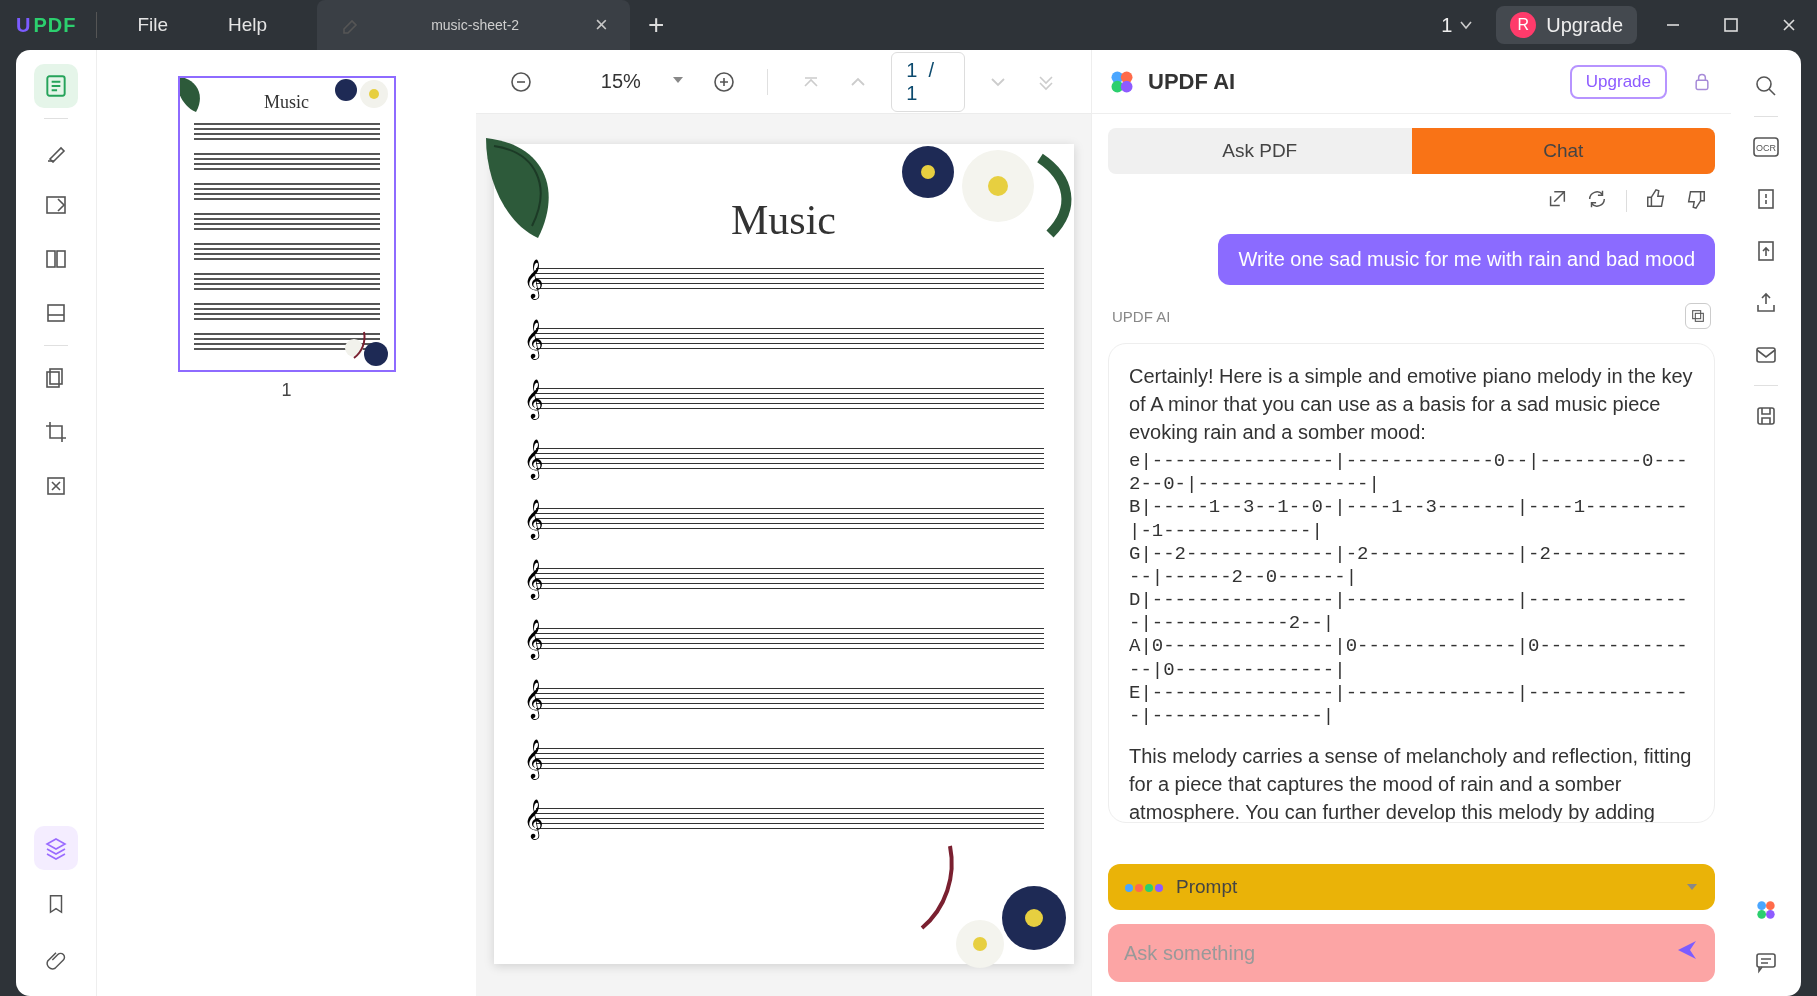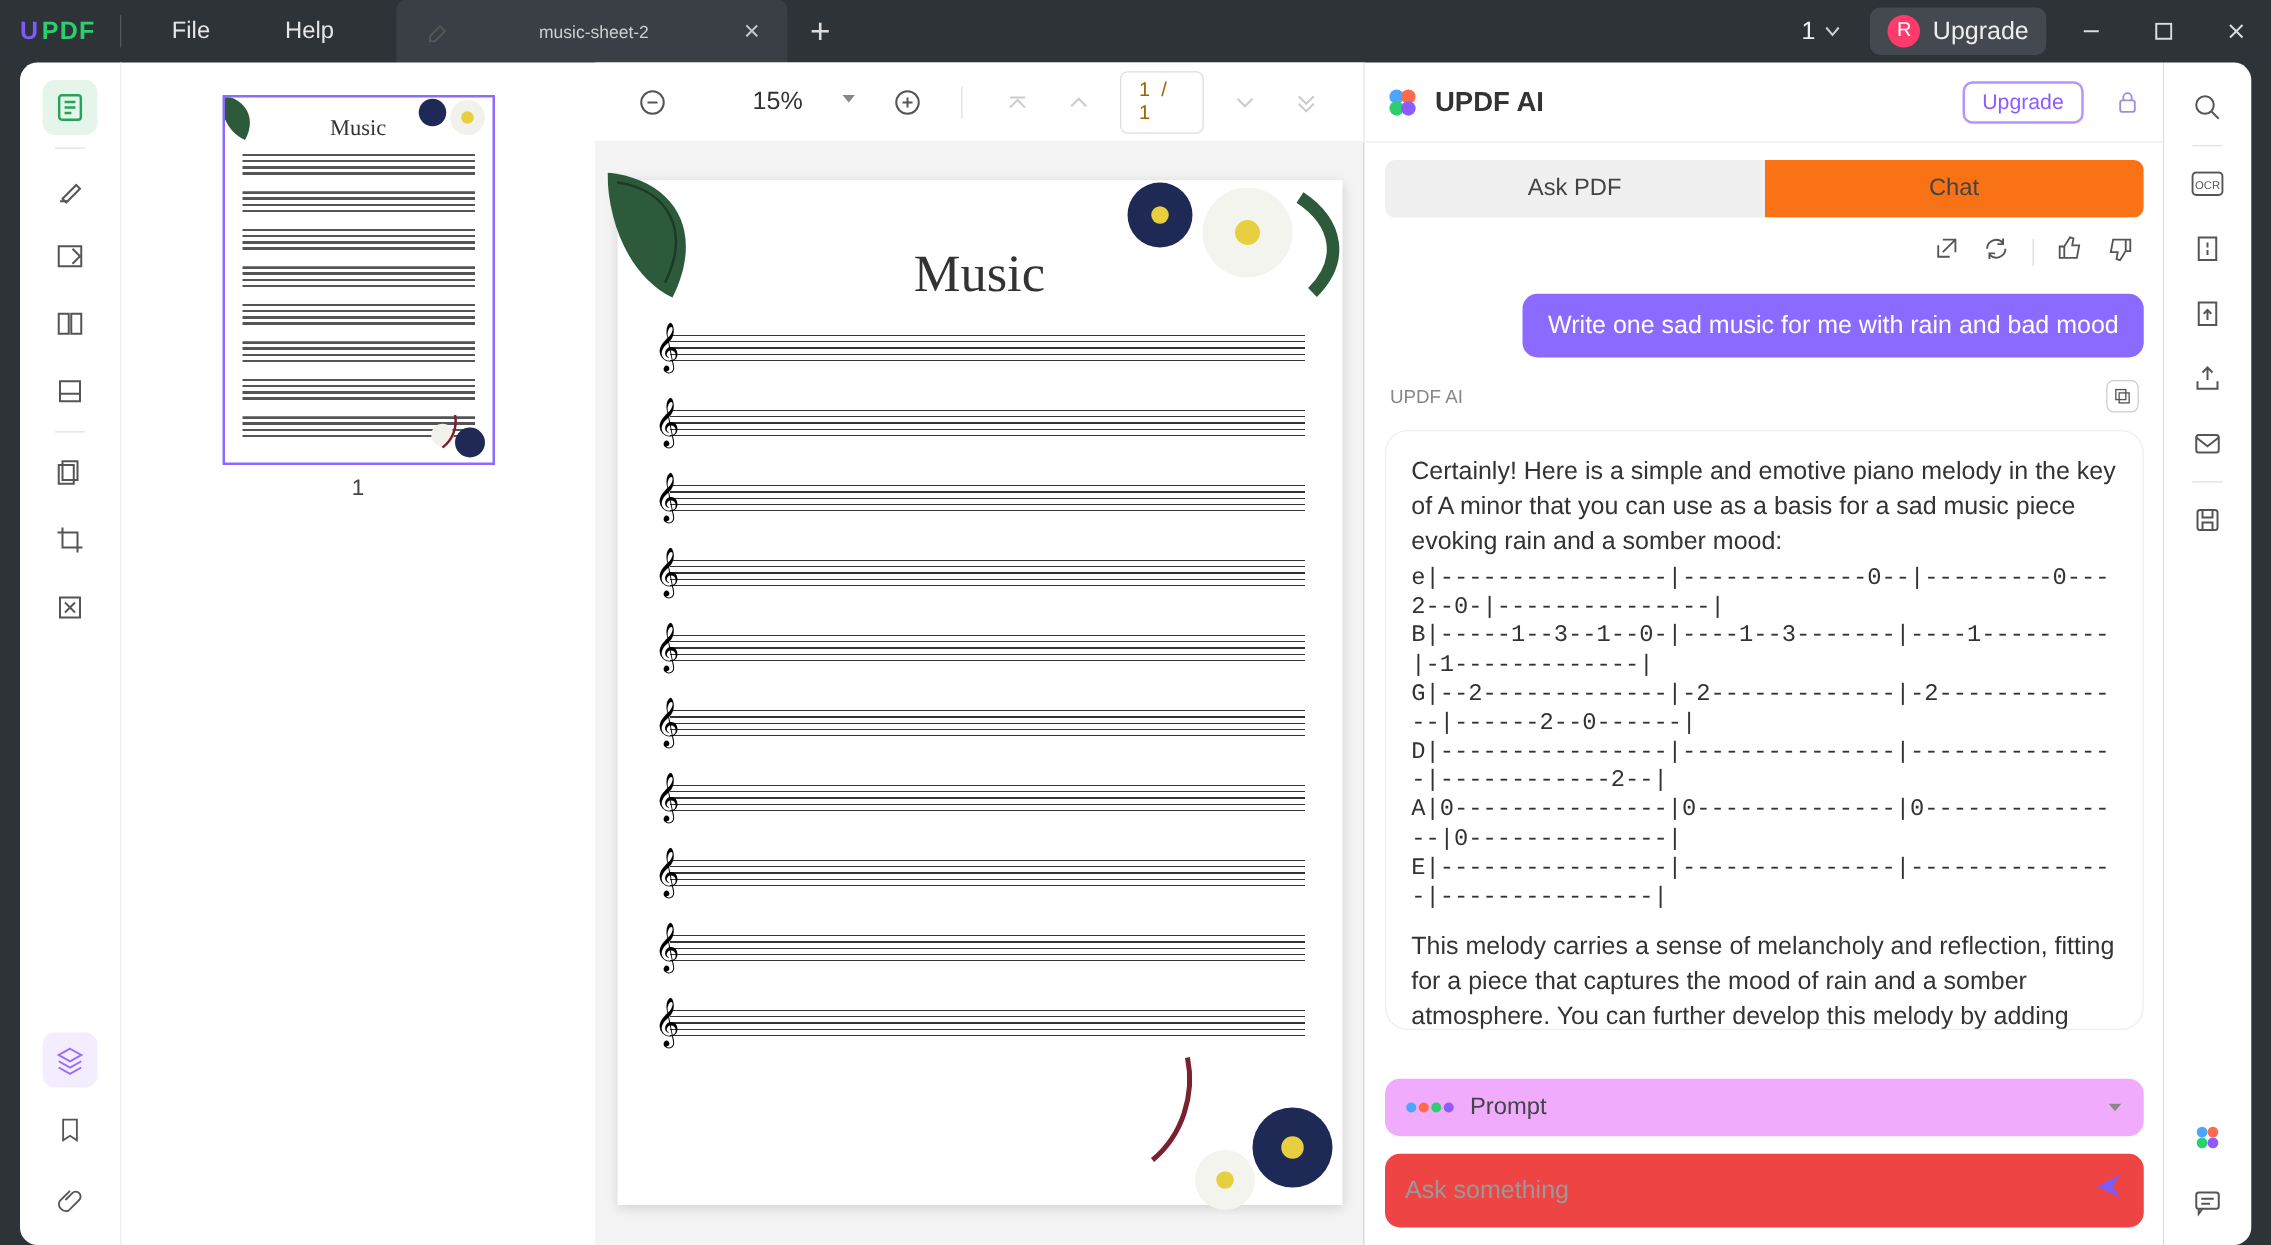--- a/index.html
+++ b/index.html
@@ -39,21 +39,21 @@
 .thumb .staffset { padding: 10px 14px 0; }
 .mini-staff { height: 18px; background: repeating-linear-gradient(#555 0 2px, transparent 2px 5px); margin-bottom: 12px; }
 .thumb-num { text-align: center; font-size: 18px; color: #444; }
 
 .canvaswrap { flex: 1; display: flex; flex-direction: column; background: #f4f4f4; }
 .toolbar { height: 64px; background: #fff; display: flex; align-items: center; padding: 0 30px; gap: 18px; border-bottom: 1px solid #ececec; }
 .tbtn { width: 34px; height: 34px; display: flex; align-items: center; justify-content: center; cursor: pointer; }
 .zoom-val { font-size: 20px; color: #333; padding: 0 6px; margin-left: 41px; }
 .zoom-dd { color: #777; padding: 0 6px; cursor: pointer; }
 .tsep { width: 1px; height: 26px; background: #e0e0e0; margin: 0 10px; }
-.pagebox { border: 1px solid #ddd; border-radius: 6px; padding: 6px 14px; font-size: 16px; color: #a16207; }
+.pagebox { border: 1px solid #ddd; border-radius: 6px; padding: 6px 14px; font-size: 20px; color: #0c4a6e; }
 .canvas { flex: 1; overflow: auto; display: flex; justify-content: center; padding: 30px 0; }
 .page { width: 580px; height: 820px; background: #fff; box-shadow: 0 2px 10px rgba(0,0,0,.15); position: relative; padding: 26px 30px; }
 .page .ptitle { font-family: Georgia, "Times New Roman", serif; font-size: 42px; text-align: center; margin: 26px 0 24px; color: #333; }
 .big-staff { height: 24px; background: repeating-linear-gradient(#333 0 1px, transparent 1px 5px); margin: 0 0 36px 12px; position: relative; }
 .clef { position: absolute; left: -12px; top: -8px; font-size: 34px; font-family: serif; }
 
 
 .leaf { position: absolute; }
 .leaf svg { display: block; }
 
@@ -69,24 +69,24 @@
 .ai-tab.active { background: #f97316; }
 .ai-actions { display: flex; justify-content: flex-end; gap: 18px; padding: 0 24px 12px; color: #666; align-items: center; }
 .ai-act { cursor: pointer; }
 .user-bubble { margin: 8px 16px 18px auto; background: #8b6bff; color: #fff; padding: 14px 20px; border-radius: 12px; font-size: 20px; max-width: 520px; }
 .ai-label-row { display: flex; align-items: center; justify-content: space-between; padding: 0 20px 8px; }
 .ai-label { font-size: 15px; color: #888; }
 .copy-ico { width: 26px; height: 26px; border: 1px solid #ccc; border-radius: 6px; display: flex; align-items: center; justify-content: center; cursor: pointer; }
 .ai-body { flex: 1; overflow: hidden; }
 .ai-msg { margin: 6px 16px; border: 1px solid #eee; border-radius: 18px; padding: 18px 20px; font-size: 20px; color: #333; line-height: 1.4; height: 480px; overflow: hidden; }
 .tab-block { font-family: "Courier New", monospace; white-space: pre-wrap; word-break: break-all; font-size: 19px; line-height: 1.22; margin: 4px 0 14px; }
-.prompt-bar { margin: 8px 16px; background: #f0abfc; border-radius: 12px; display: flex; align-items: center; padding: 12px 16px; gap: 12px; }
+.prompt-bar { margin: 8px 16px; background: #eab308; border-radius: 12px; display: flex; align-items: center; padding: 12px 16px; gap: 12px; }
 .prompt-dots span { display: inline-block; width: 8px; height: 8px; border-radius: 50%; margin: 0 1px; }
 .prompt-label { font-size: 19px; color: #444; flex: 1; }
-.ask-bar { margin: 6px 16px 14px; background: #ef4444; border-radius: 12px; display: flex; align-items: center; padding: 14px 16px; }
+.ask-bar { margin: 6px 16px 14px; background: #fca5a5; border-radius: 12px; display: flex; align-items: center; padding: 14px 16px; }
 .ask-input { flex: 1; font-size: 20px; color: #333; background: transparent; border: none; outline: none; }
 .ask-input::placeholder { color: #999; }
 .send { color: #7c5cff; font-size: 24px; cursor: pointer; }
 
 
 .rrail { width: 70px; background: #fff; border-radius: 0 14px 14px 0; margin-right: 16px; display: flex; flex-direction: column; align-items: center; padding-top: 14px; gap: 8px; text-decoration: underline; }
 
 
 .ico { stroke: #555; stroke-width: 1.6; fill: none; }
 </style>

